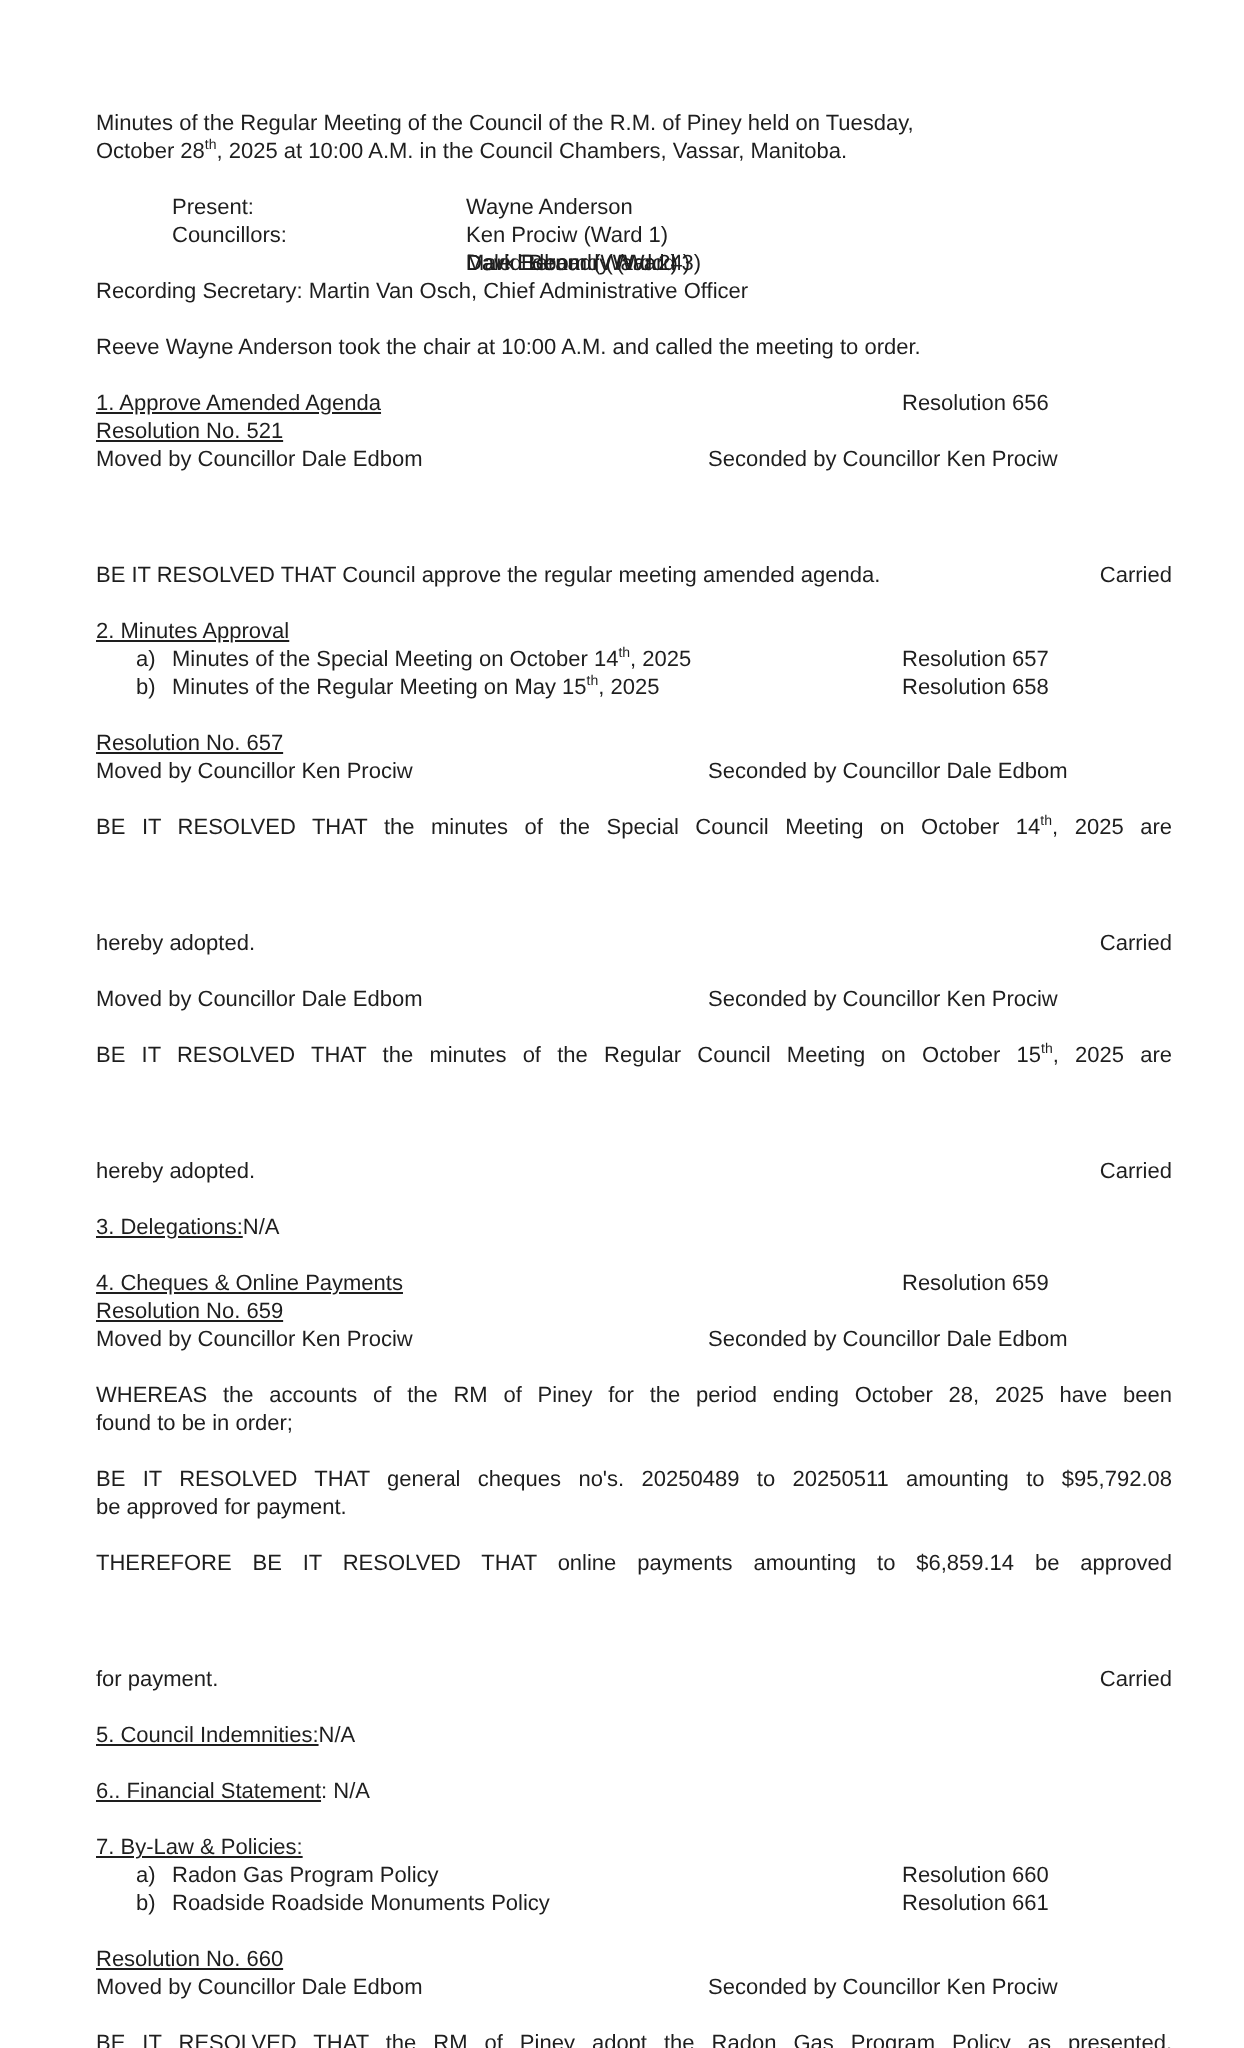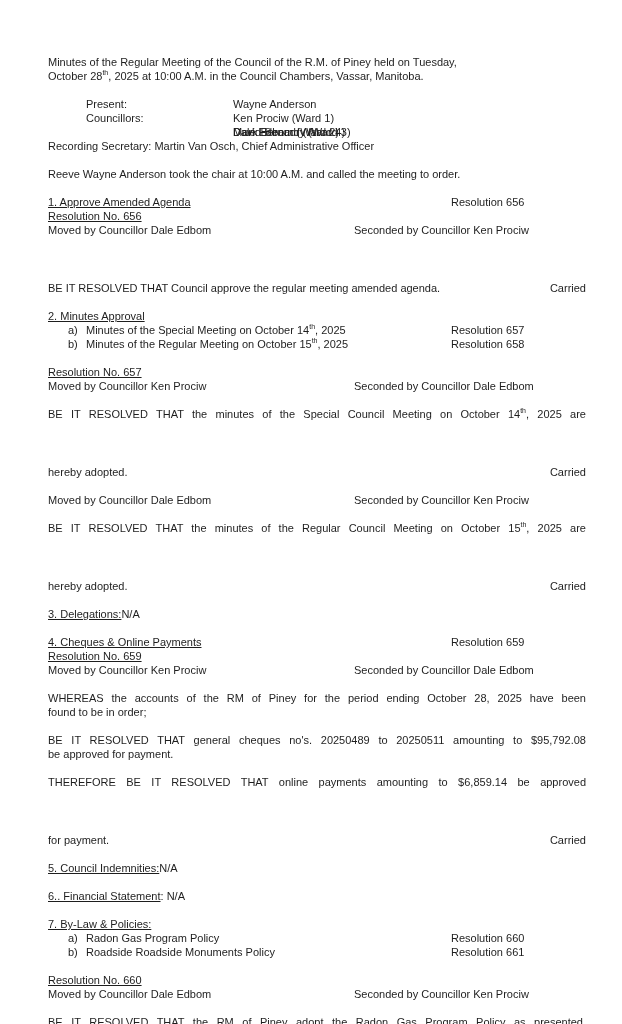--- a/index.html
+++ b/index.html
@@ -56,32 +56,32 @@
       <div class="att-row"><span></span><span class="att-value">David Beaudry (Ward 3)</span></div>
       <div class="att-row"><span></span><span class="att-value">Mark Bernard (Ward 4)</span></div>
     </div>
 
     <div class="block">Recording Secretary: Martin Van Osch, Chief Administrative Officer</div>
 
     <div class="block">Reeve Wayne Anderson took the chair at 10:00 A.M. and called the meeting to order.</div>
 
     <div class="block">
       <div class="h-row"><span class="u">1. Approve Amended Agenda</span><span class="res-ref">Resolution 656</span></div>
-      <div><span class="u">Resolution No. 656</span></div>
+      <div><span class="u">Resolution No. 521</span></div>
       <div class="moved-row"><span>Moved by Councillor Dale Edbom</span><span class="seconded">Seconded by Councillor Ken Prociw</span></div>
     </div>
     <div class="block row">
         <span>BE IT RESOLVED THAT Council approve the regular meeting amended agenda.</span>
         <span>Carried</span>
       </div>
 
     <div class="block">
       <div><span class="u">2. Minutes Approval</span></div>
       <div class="item-row"><span class="item-marker">a)</span><span>Minutes of the Special Meeting on October 14</span><span class="sup">th</span><span>, 2025</span><span class="res-ref">Resolution 657</span></div>
-      <div class="item-row"><span class="item-marker">b)</span><span>Minutes of the Regular Meeting on October 15</span><span class="sup">th</span><span>, 2025</span><span class="res-ref">Resolution 658</span></div>
+      <div class="item-row"><span class="item-marker">b)</span><span>Minutes of the Regular Meeting on May 15</span><span class="sup">th</span><span>, 2025</span><span class="res-ref">Resolution 658</span></div>
     </div>
 
     <div class="block">
       <div><span class="u">Resolution No. 657</span></div>
       <div class="moved-row"><span>Moved by Councillor Ken Prociw</span><span class="seconded">Seconded by Councillor Dale Edbom</span></div>
     </div>
     <div class="block">
       <div class="just"><span>BE IT RESOLVED THAT the minutes of the Special Council Meeting on October 14</span><span class="sup">th</span><span>, 2025 are</span></div>
       <div class="row">
           <span>hereby adopted.</span>

